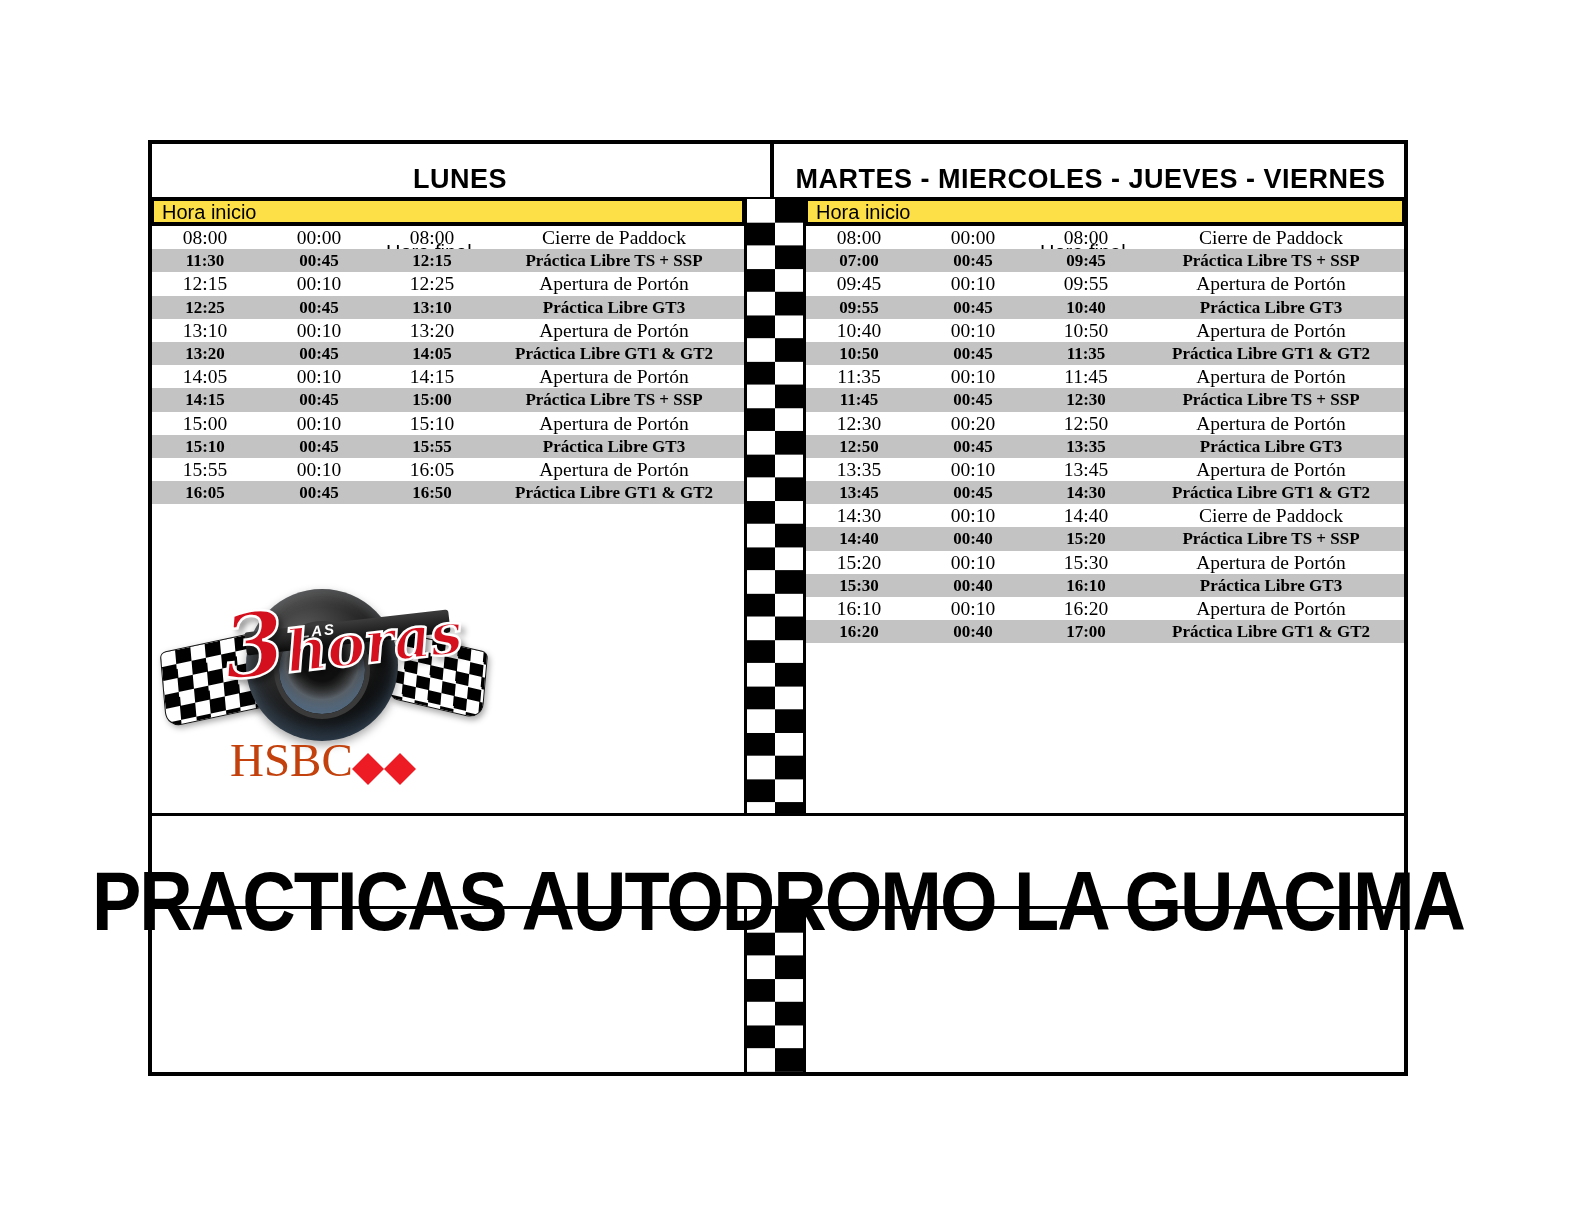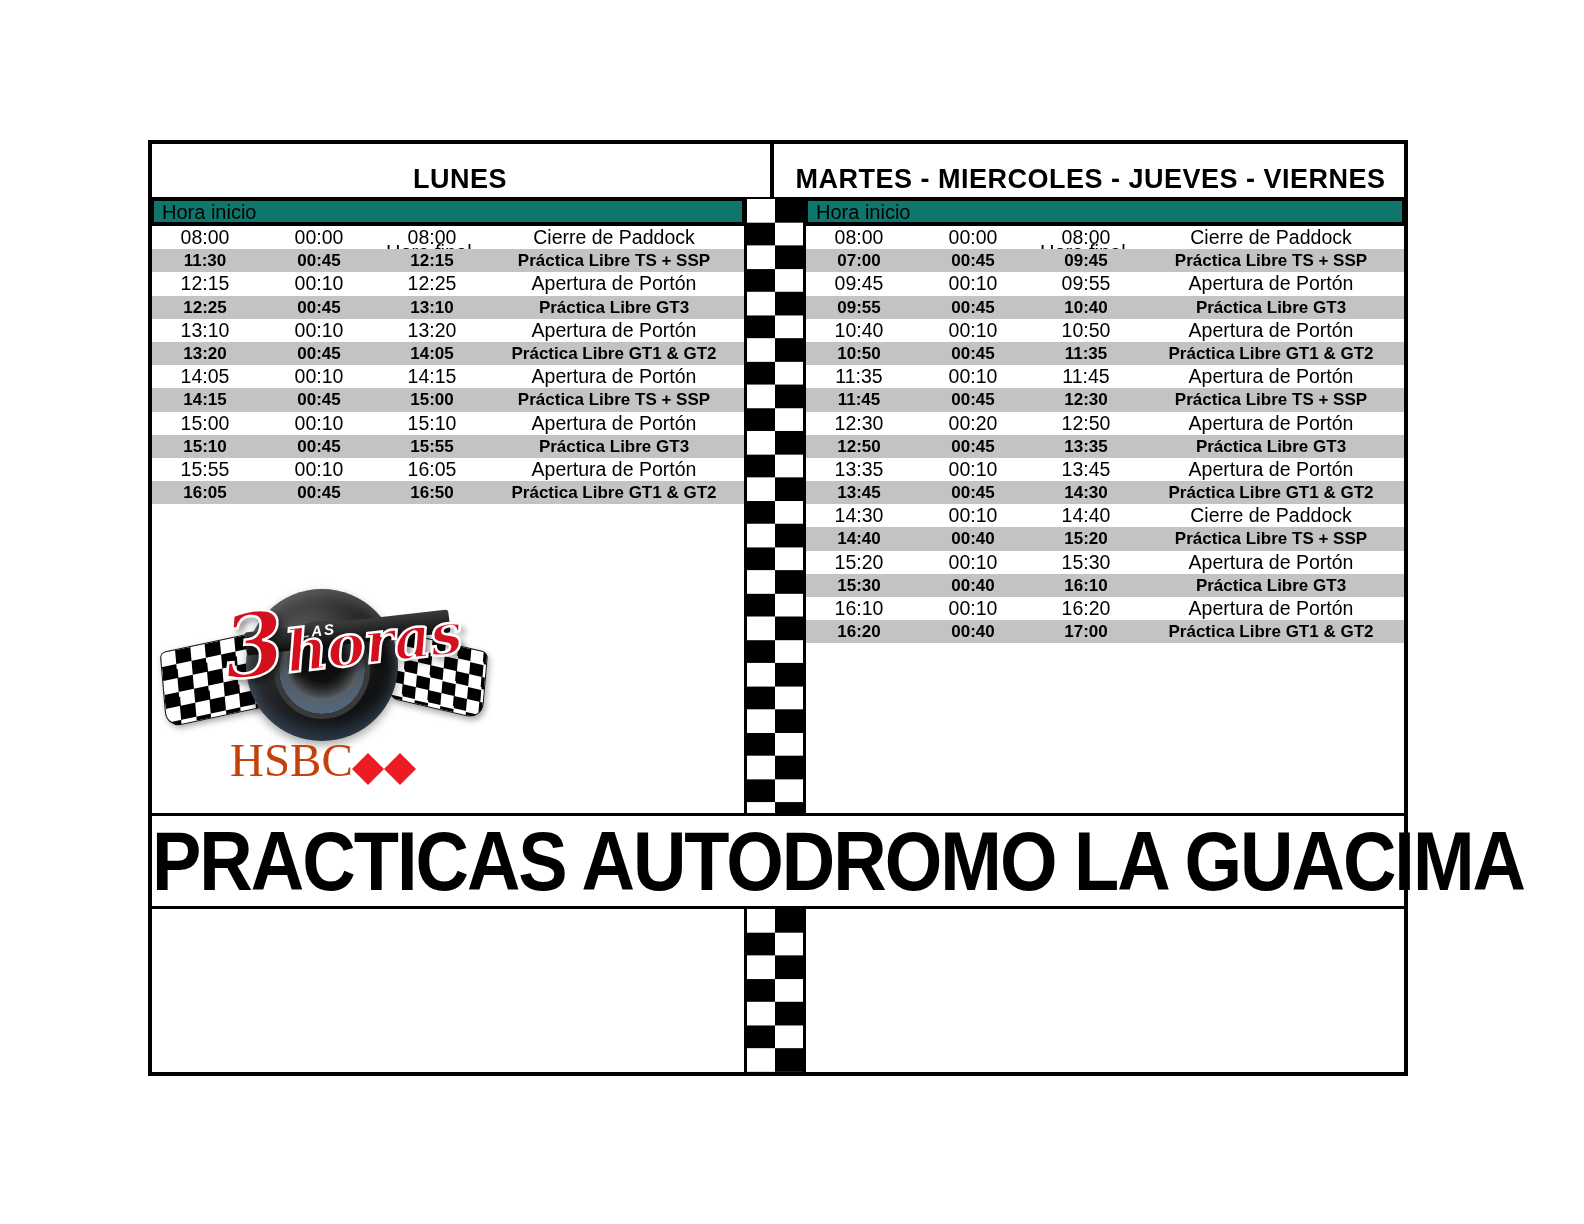--- a/index.html
+++ b/index.html
@@ -21,46 +21,46 @@
   .dayband-divider { left:770px; top:144px; width:4px; height:54px; background:#000; }
 
   
   .hline { left:148px; width:1260px; height:3px; background:#000; }
   .hline-a { top:197px; }
   .hline-b { top:813px; }
   .hline-c { top:906px; }
 
   
   .hora-box { top:199px; height:27px; border:2px solid #000; border-bottom-width:4px;
-              font-size:20px; background:#0f766e; }
+              font-size:20px; background:#fde047; }
   .hora-box-left  { left:152px; width:592px; }
   .hora-box-right { left:806px; width:598px; }
   .hora-box span { position:absolute; top:1px; line-height:21px; }
   .hora-start { left:8px; }
   .hora-end   { left:232px;margin-top:40px; }
 
   
-  .sched { width:592px; }
+  .sched { width:592px;font-family:Liberation Serif, serif; }
   .sched-left  { left:152px; top:226px; }
   .sched-right { left:806px; top:226px; width:598px; }
   .trow { display:grid; grid-template-columns:106px 122px 104px 1fr; height:23.2px;
           line-height:23.4px; font-size:19.5px; }
   .trow span { text-align:center; white-space:nowrap; overflow:hidden; }
   .trow.hl { background:var(--row-highlight,#c3c3c3); font-weight:bold; font-size:17px; }
 
   
   .checker { left:744px; width:62px; border-left:3px solid #000; border-right:3px solid #000;
              background:repeating-conic-gradient(#000 0% 25%, #fff 0% 50%);
              background-size:56px 46.4px; }
   .checker-upper { top:199px; height:614px; }
   .checker-lower { top:909px; height:163px; }
 
   
-  .title-band { left:152px; top:816px; width:1252px; height:90px; display:flex;
-                align-items:center; justify-content:flex-start; }
+  .title-band { left:152px; top:856px; width:1252px; height:90px; display:flex;
+                align-items:center; justify-content:center; }
   .title-band .t { font-weight:bold; font-size:74px; letter-spacing:-2px; white-space:nowrap;
                    transform:scaleY(1.12); }
 
   
   .logo-block { left:150px; top:575px; width:380px; height:230px; }
   .logo-block > * { position:absolute; }
   .flag { background:repeating-conic-gradient(#000 0% 25%, #fff 0% 50%);
           border:1px solid #111; box-shadow:2px 3px 6px rgba(0,0,0,.35); }
   .flag-left  { left:12px;  top:63px; width:136px; height:76px; background-size:30px 28px;
                 transform:rotate(-5deg) skewY(-7deg); border-radius:6px 14px 10px 16px; }

